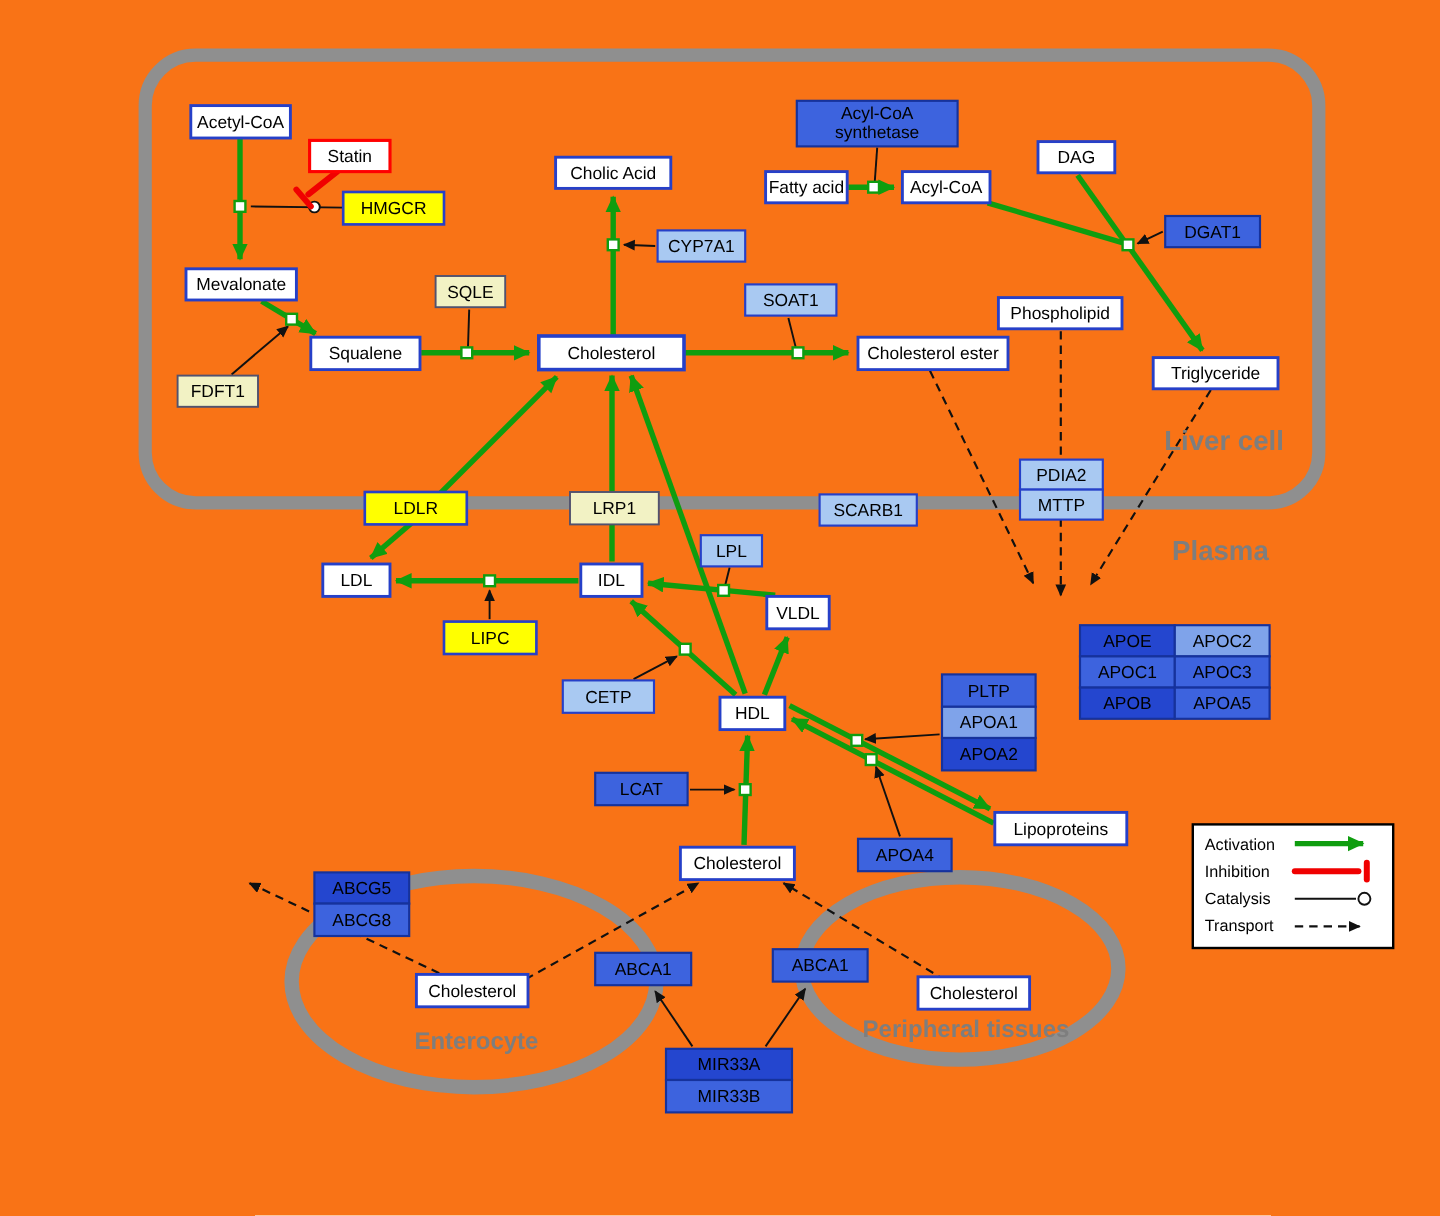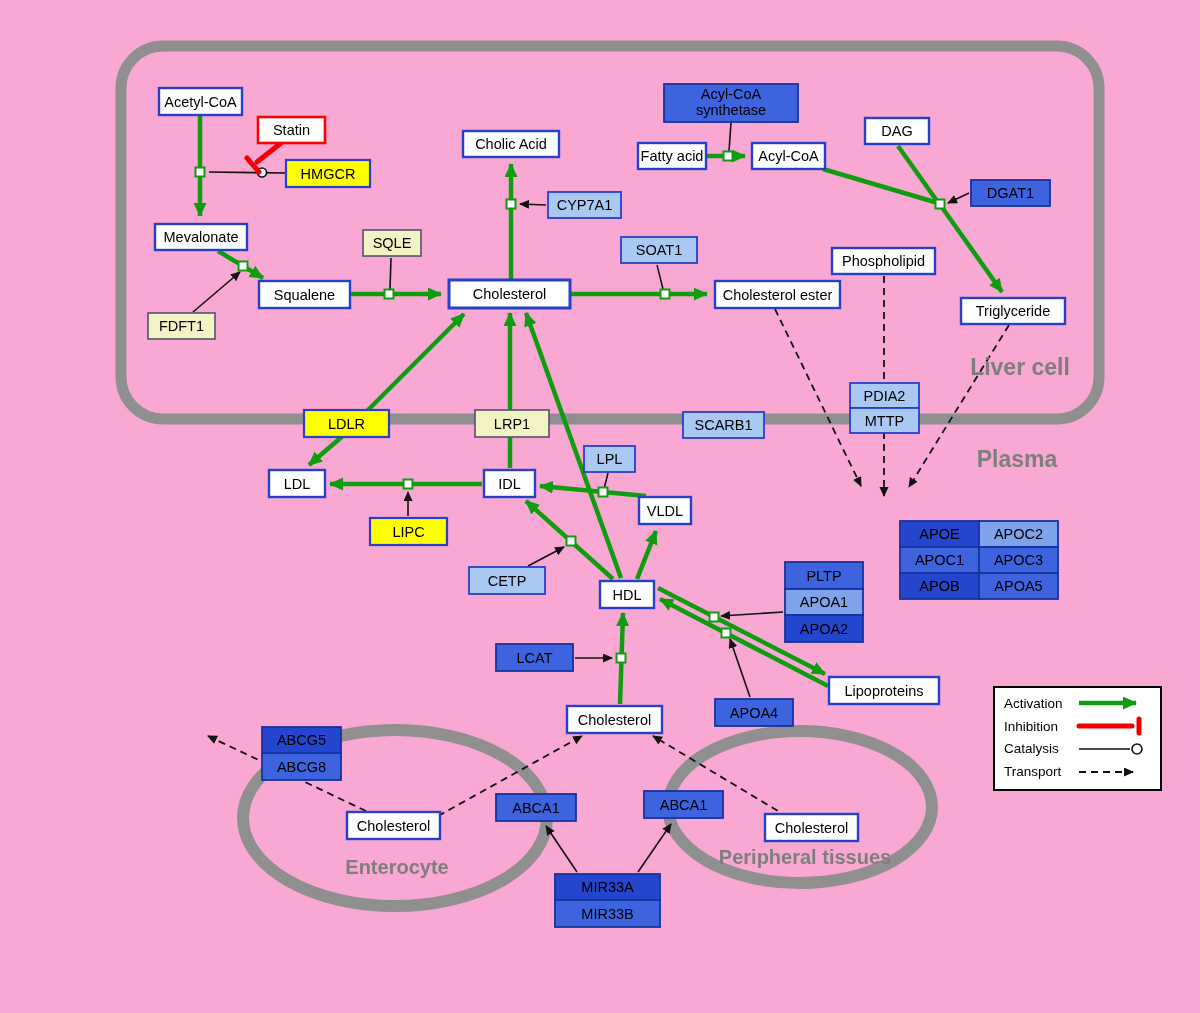--- a/index.html
+++ b/index.html
@@ -1,16 +1,16 @@
 <!DOCTYPE html>
 <html><head>
 <meta charset="utf-8">
 <style>
   html,body{margin:0;padding:0;background:#fff;}
-  .stage{position:relative;width:1200px;height:1013px;background:#f9a8d4;font-family:"Liberation Sans",sans-serif;overflow:hidden;}
+  .stage{position:relative;width:1200px;height:1013px;background:#f97316;font-family:"Liberation Sans",sans-serif;overflow:hidden;}
   svg{position:absolute;left:0;top:0;}
   text{font-family:"Liberation Sans",sans-serif;fill:#000;}
   .nl{font-size:14.5px;text-anchor:middle;}
   .rl{font-weight:bold;text-anchor:middle;fill:#7e7e7e;}
   .rl-lg{font-size:23px;}
   .rl-sm{font-size:20px;}
   .lg{font-size:13.5px;}
   rect.met{fill:#fff;stroke:#2640c8;stroke-width:2.4;}
   rect.metT{fill:#fff;stroke:#2640c8;stroke-width:3;}
   rect.redb{fill:#fff;stroke:#ff0000;stroke-width:2.6;}

